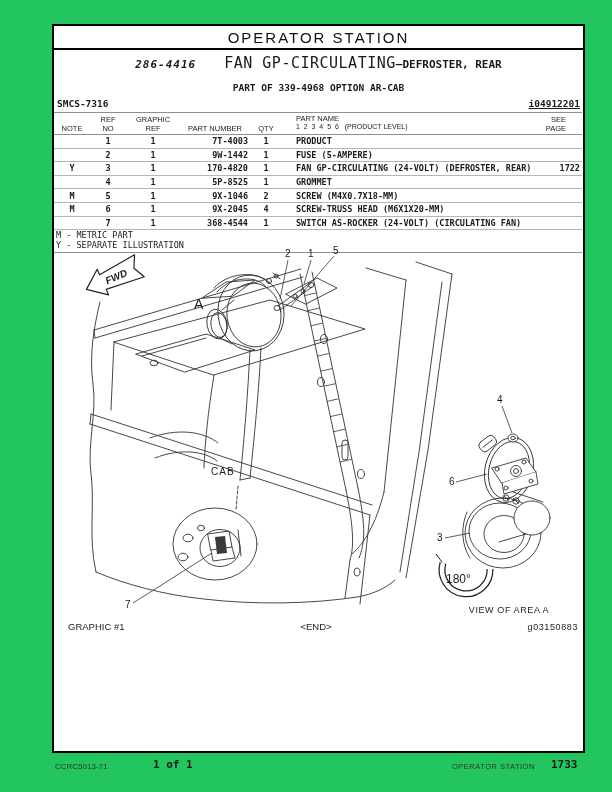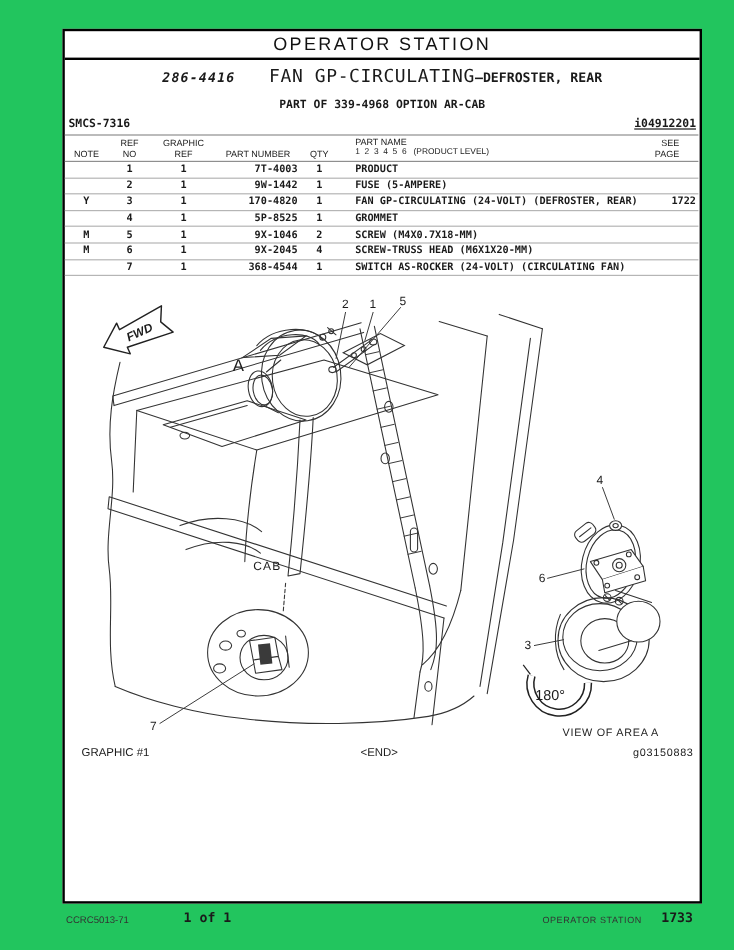--- a/index.html
+++ b/index.html
@@ -160,20 +160,24 @@
       <div class="trow drow">
         <div class="cc"></div>
         <div class="cc">7</div>
         <div class="cc">1</div>
         <div class="cr">368-4544</div>
         <div class="cc">1</div>
         <div class="cl">SWITCH AS-ROCKER (24-VOLT) (CIRCULATING FAN)</div>
         <div class="cr"></div>
       </div>
 
+      <div class="fnotes">
+        <div>M - METRIC PART</div>
+        <div>Y - SEPARATE ILLUSTRATION</div>
+      </div>
     </div>
 
     <div class="diagram">
       <svg width="528" height="400" viewBox="0 0 528 400">
         <g stroke="#333" fill="none" stroke-width="0.9" stroke-linecap="round" stroke-linejoin="round">
 
           <path d="M46,60 C40,85 35,112 39,142 C43,172 33,202 37,232 C41,262 34,296 42,330"></path>
           <path d="M42,330 C70,342 110,353 150,357 C200,363 258,362 303,355 C320,352 332,346 341,338"></path>
 
           <path d="M40,88 L247,27 M41,96 L249,35 M40,88 L41,96"></path>

